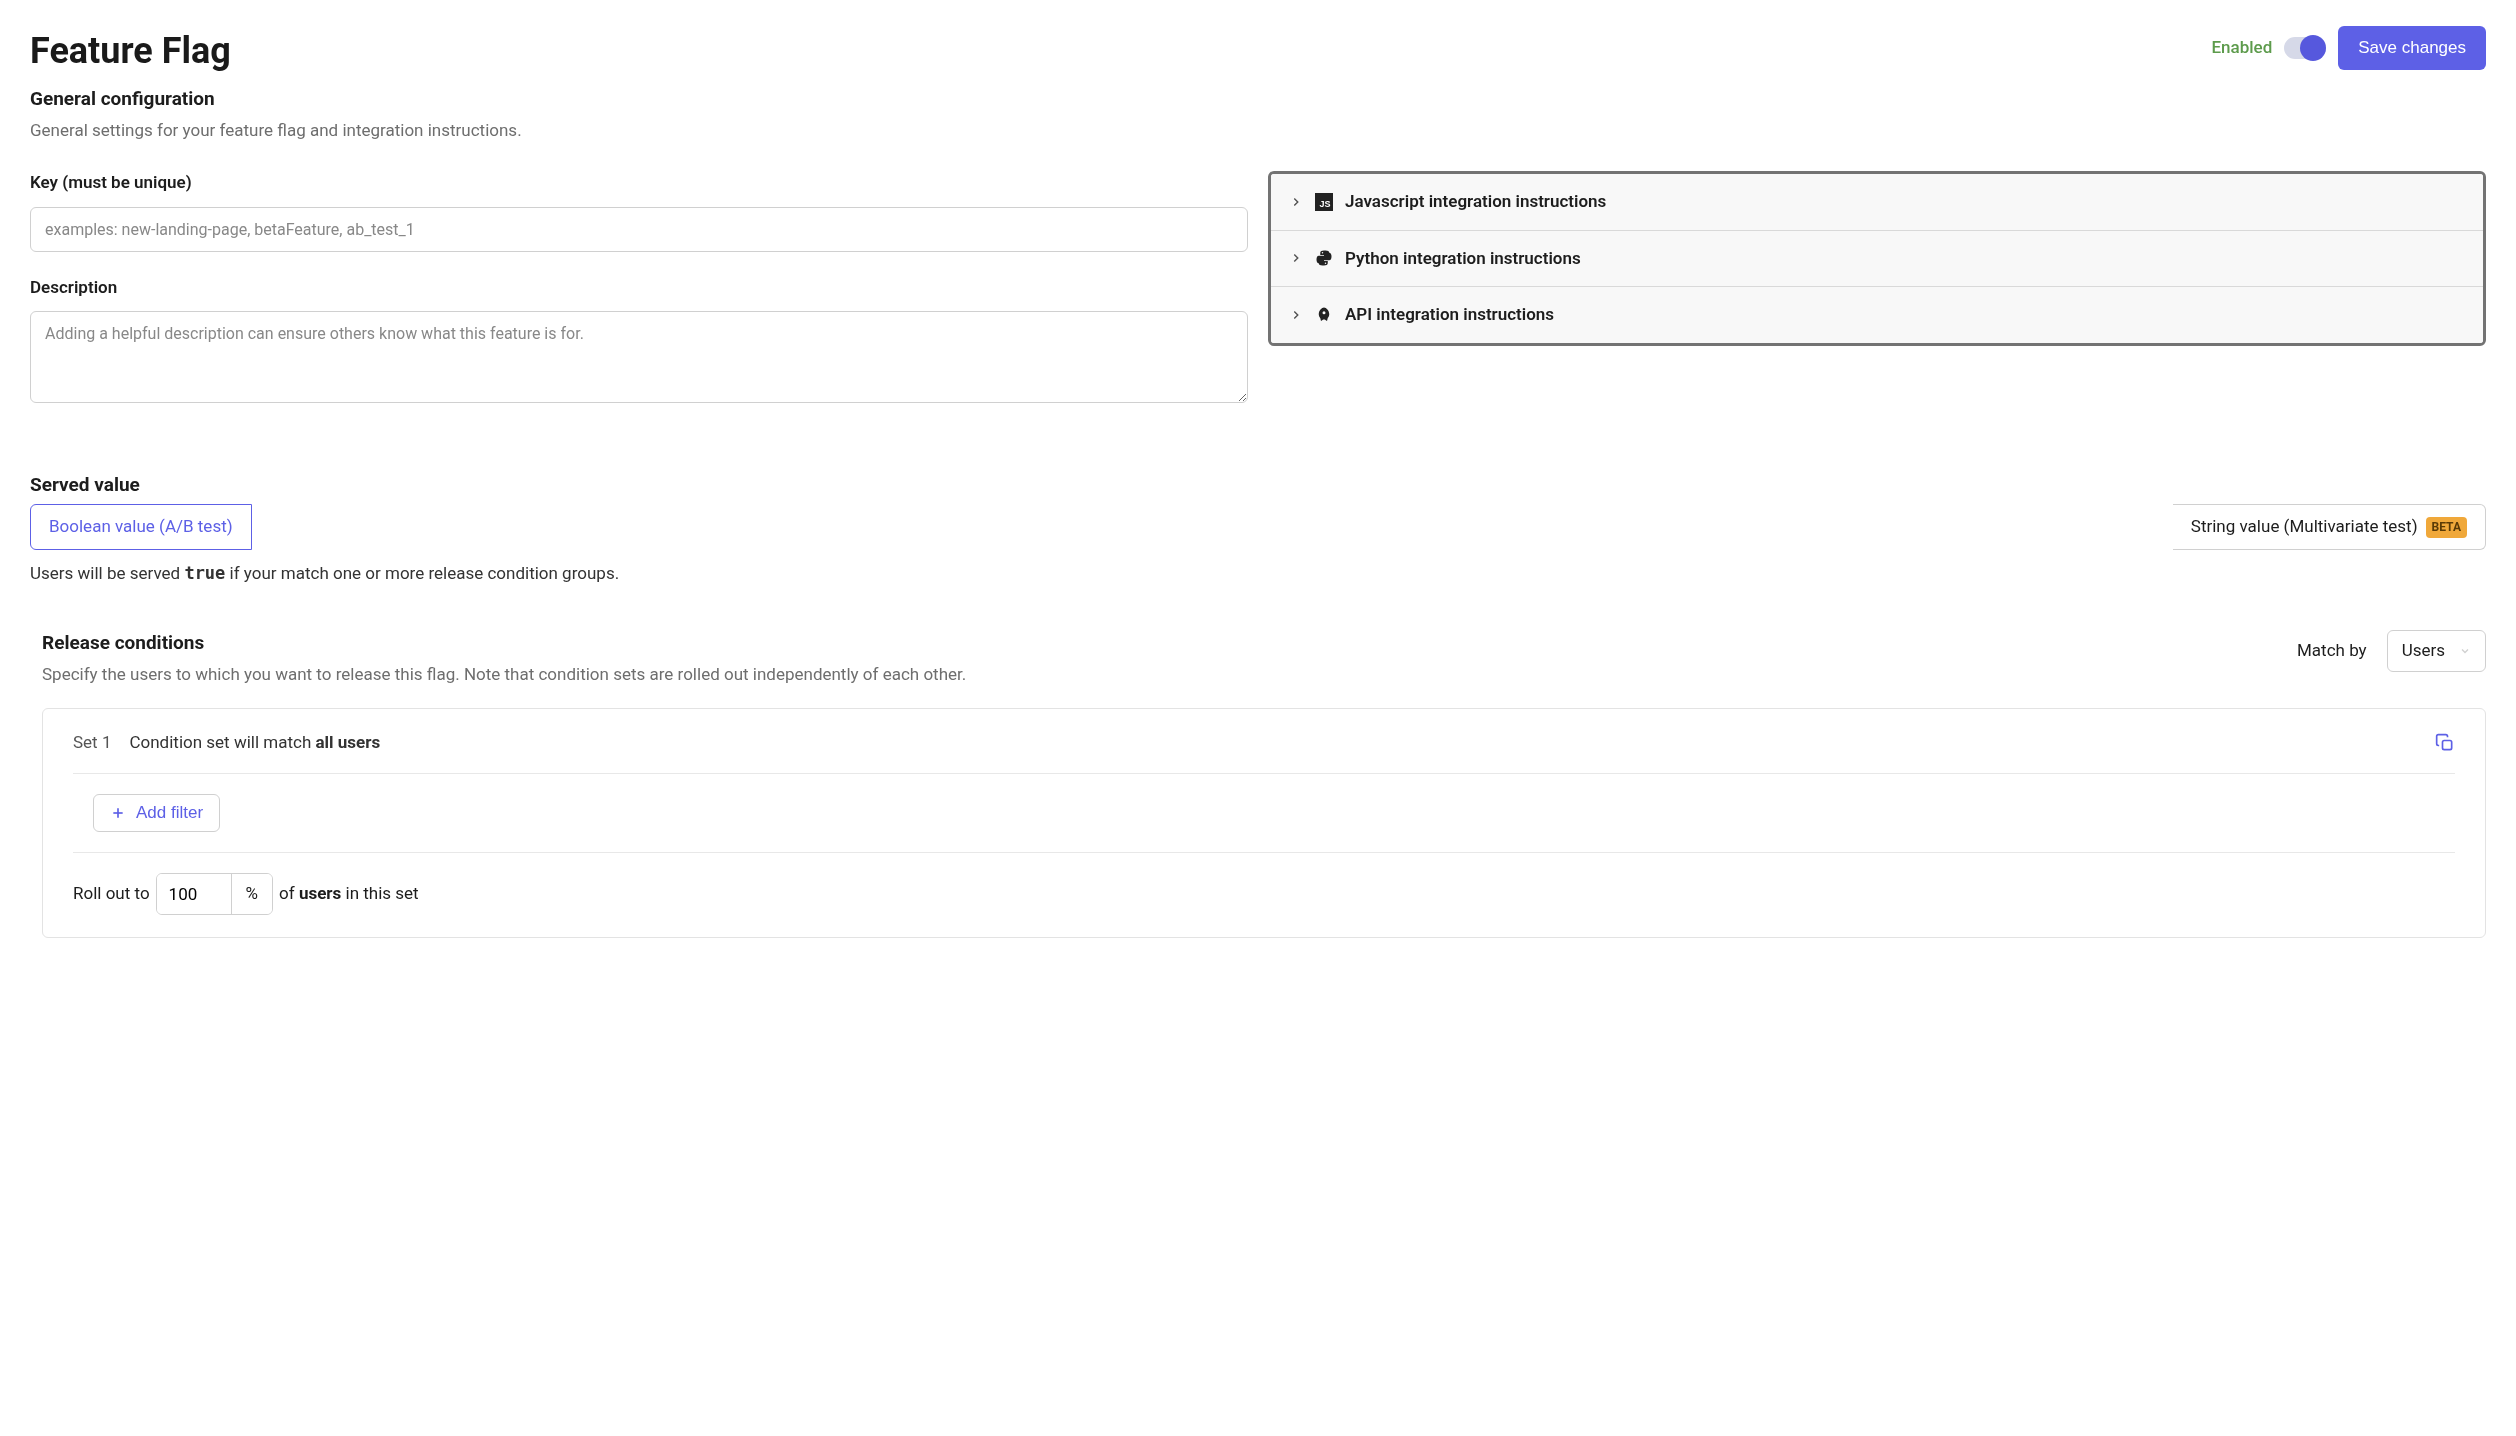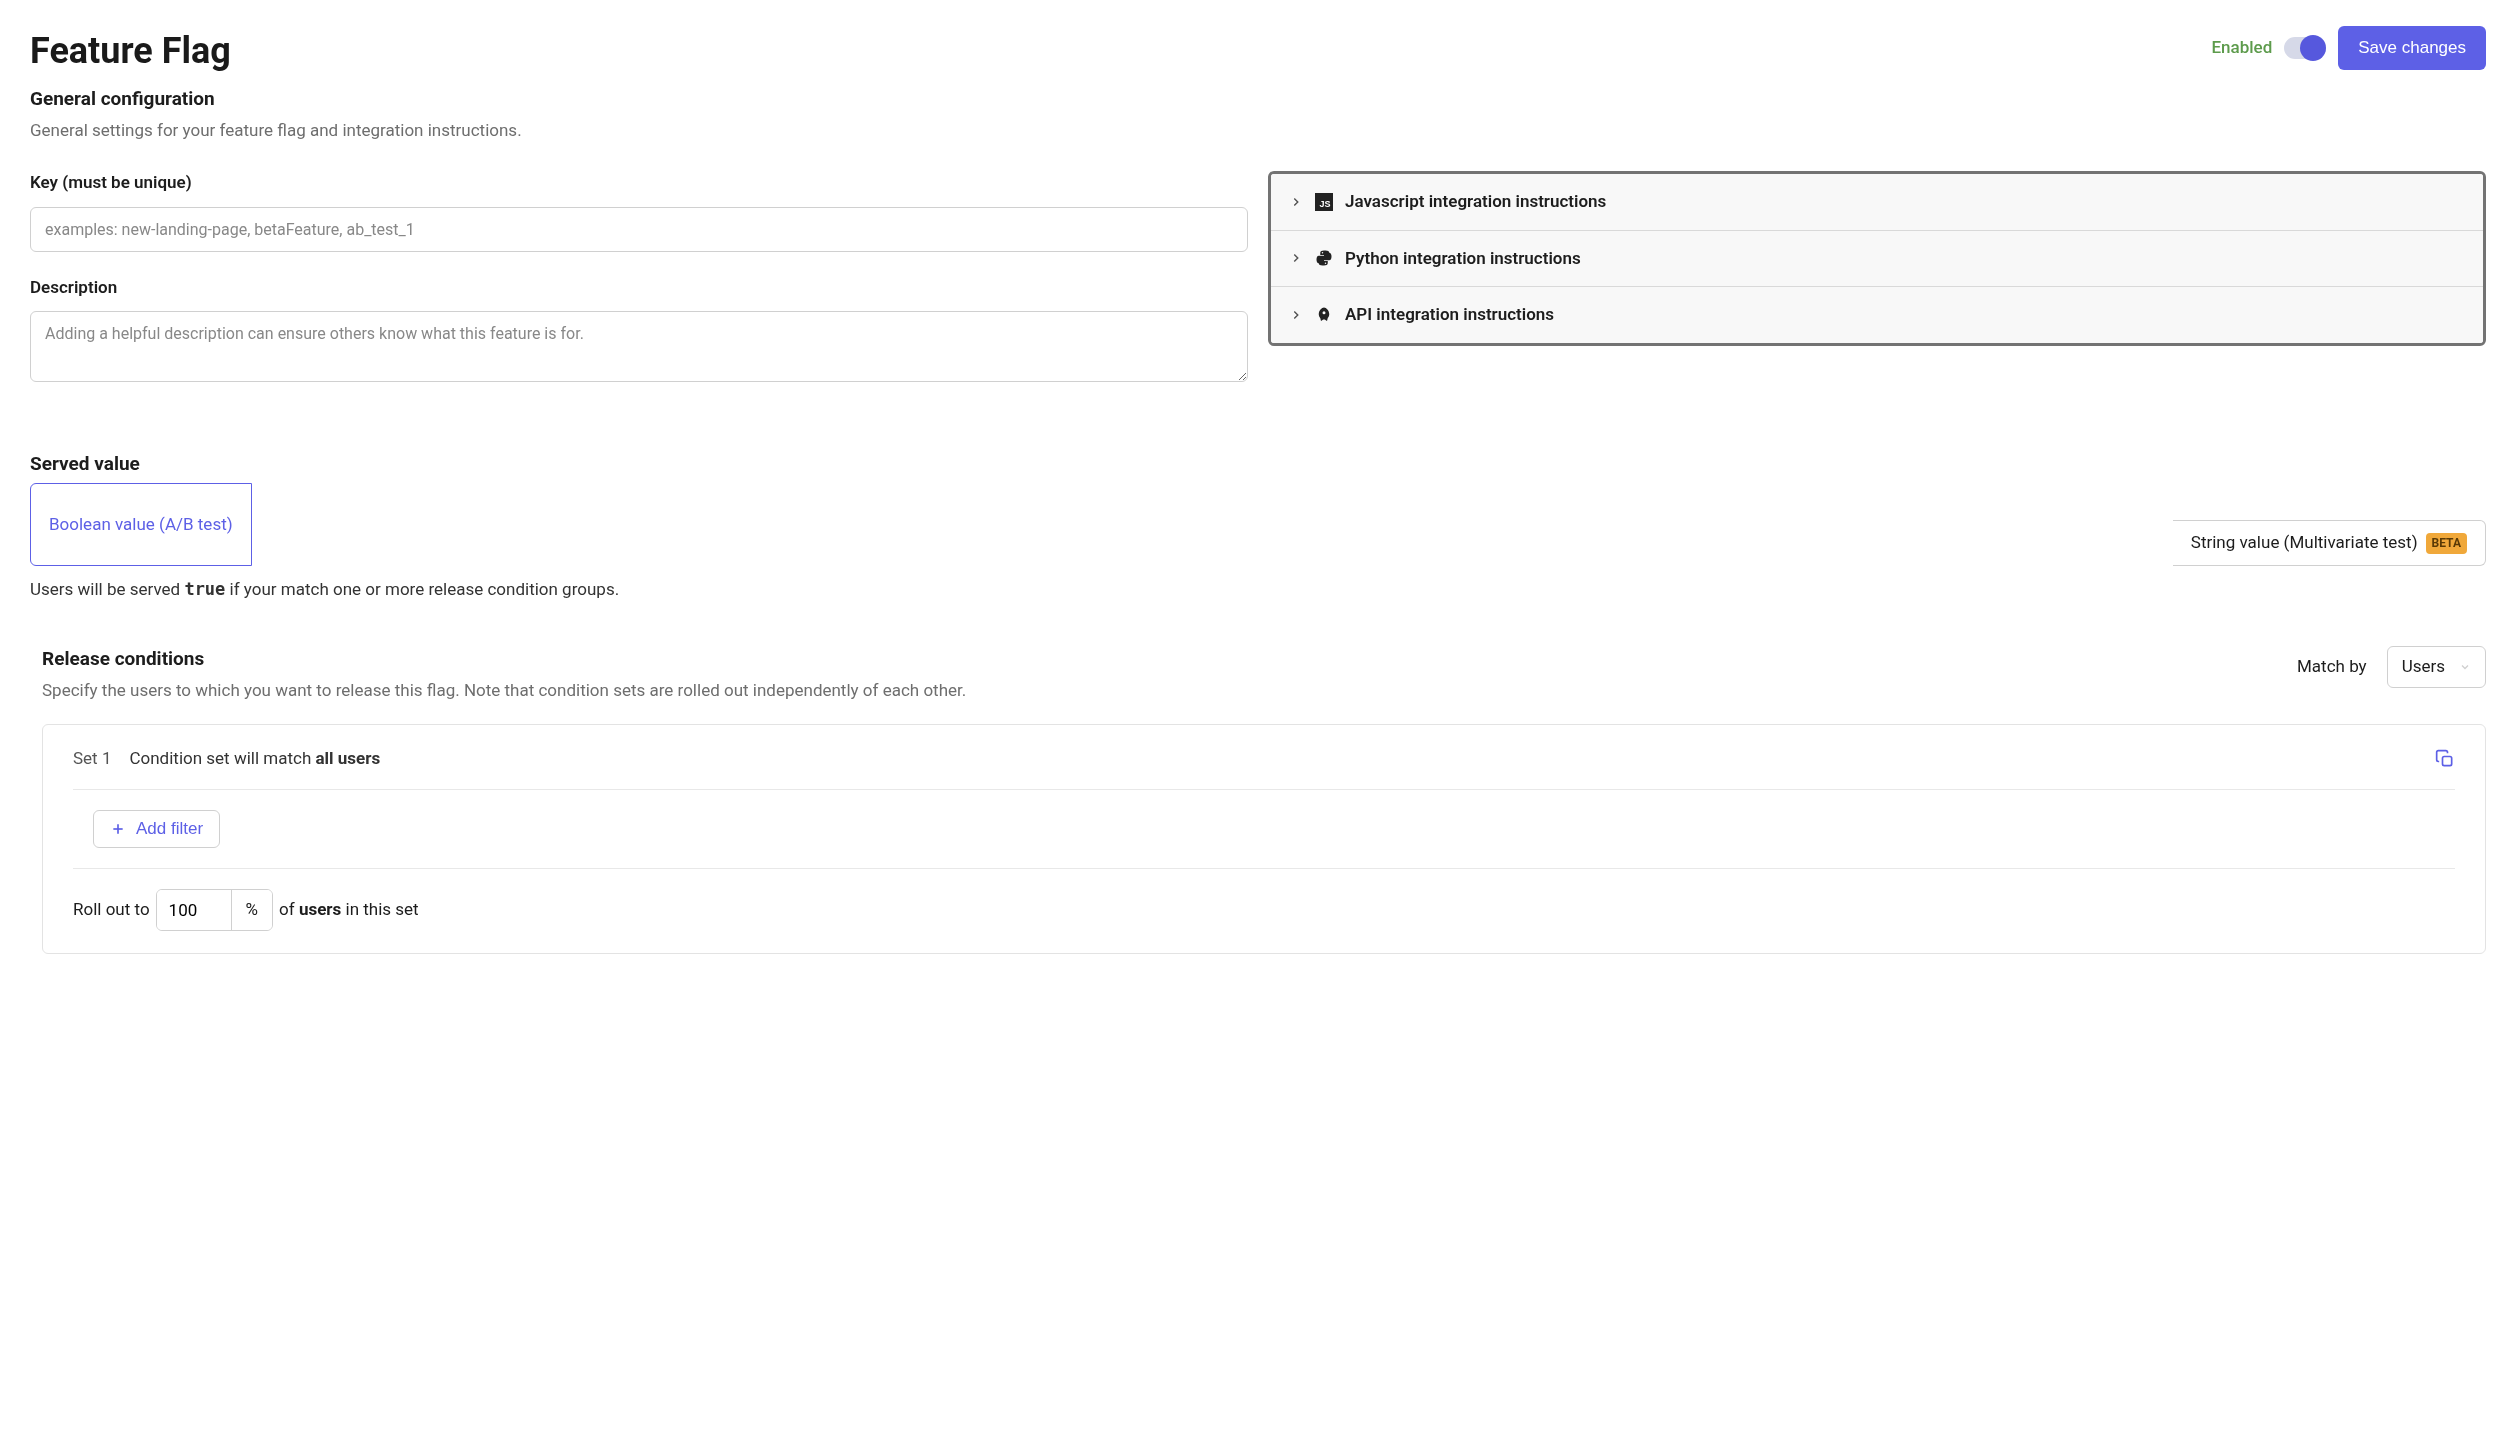--- a/index.html
+++ b/index.html
@@ -87,21 +87,21 @@
       width: 100%;
       padding: 12px 14px;
       border: 1px solid #d0d0d0;
       border-radius: 6px;
       font-size: 16px;
       color: #333;
       font-family: inherit;
     }
     .text-input::placeholder { color: #888; }
     textarea.text-input {
-      height: 71px;
+      height: 92px;
       resize: both;
     }
     .field-group { margin-bottom: 24px; }
     .accordion {
       border: 3px solid #737373;
       border-radius: 6px;
       overflow: hidden;
     }
     .accordion-item {
       display: flex;
@@ -137,21 +137,21 @@
       padding: 10px 18px;
       border: 1px solid #d0d0d0;
       font-size: 17px;
       background: #fff;
       cursor: pointer;
       display: flex;
       align-items: center;
       gap: 8px;
     }
     .tab:first-child { border-radius: 6px 0 0 6px; }
-    .tab:last-child { border-radius: 0 6px 6px 0; border-left: none; margin-top: 37px; }
+    .tab:last-child { border-radius: 0 6px 6px 0; border-left: none; }
     .tab.active {
       border-color: #5d60e6;
       color: #5d60e6;
       border-width: 1px;
     }
     .beta-badge {
       background: #f0a83a;
       color: #5a3a06;
       font-size: 12px;
       font-weight: 700;

